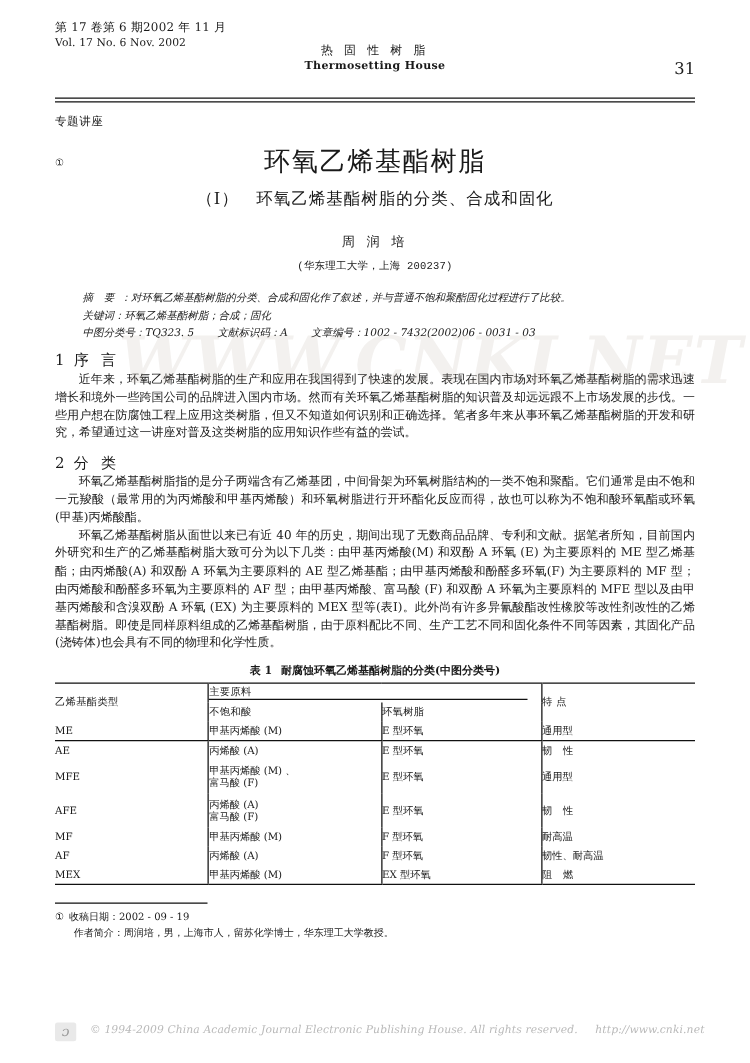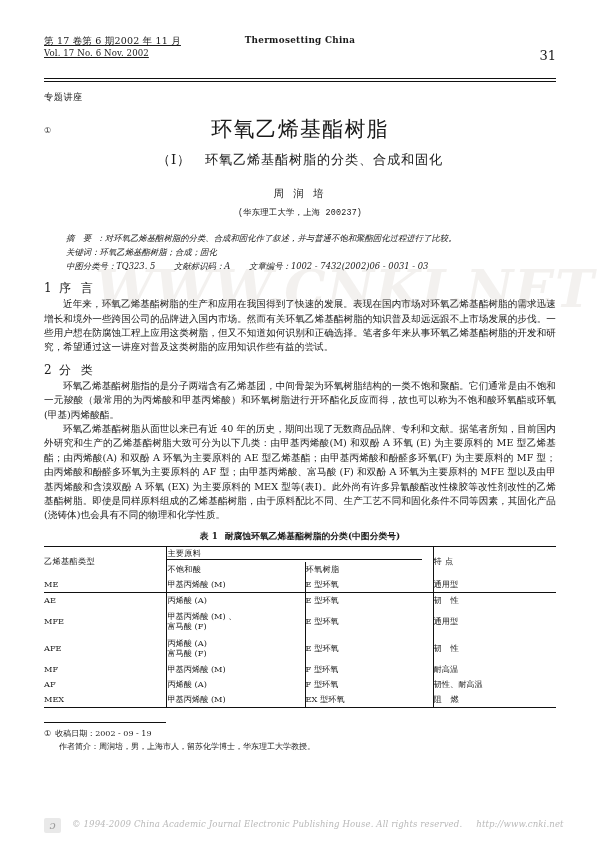--- a/index.html
+++ b/index.html
@@ -25,23 +25,22 @@
 
   
   .runhead {
     position: relative;
     padding-top: 34px;
     height: 40px;
   }
   .rh-left {
     position: absolute;
     left: 0;
-    top: 34px;
+    top: 16px;
     line-height: 1.42;
-    text-decoration: underline;
   }
   .rh-l1 { font-size: 9.5px; letter-spacing: .2px; }
   .rh-l2 { font-size: 8.6px; letter-spacing: .1px; }
   .rh-center {
     position: absolute;
     left: 0; right: 0;
     top: 34px;
     text-align: center;
     line-height: 1.42;
   }
@@ -234,21 +233,22 @@
 <div class="page">
 
   <div class="watermark">WWW.CNKI.NET</div>
 
   <div class="runhead">
     <div class="rh-left">
       <div class="rh-l1">第 17 卷第 6 期2002 年 11 月</div>
       <div class="rh-l2">Vol. 17 No. 6 Nov. 2002</div>
     </div>
     <div class="rh-center">
-      <div class="rh-c2">Thermosetting China</div>
+      <div class="rh-c1">热 固 性 树 脂</div>
+      <div class="rh-c2">Thermosetting House</div>
     </div>
     <div class="rh-right">31</div>
   </div>
   <div class="rule-double"></div>
 
   <div class="column-label">专题讲座</div>
 
   <div class="title-block">
     <div class="footmark-title">①</div>
     <div class="title-main">环氧乙烯基酯树脂</div>

